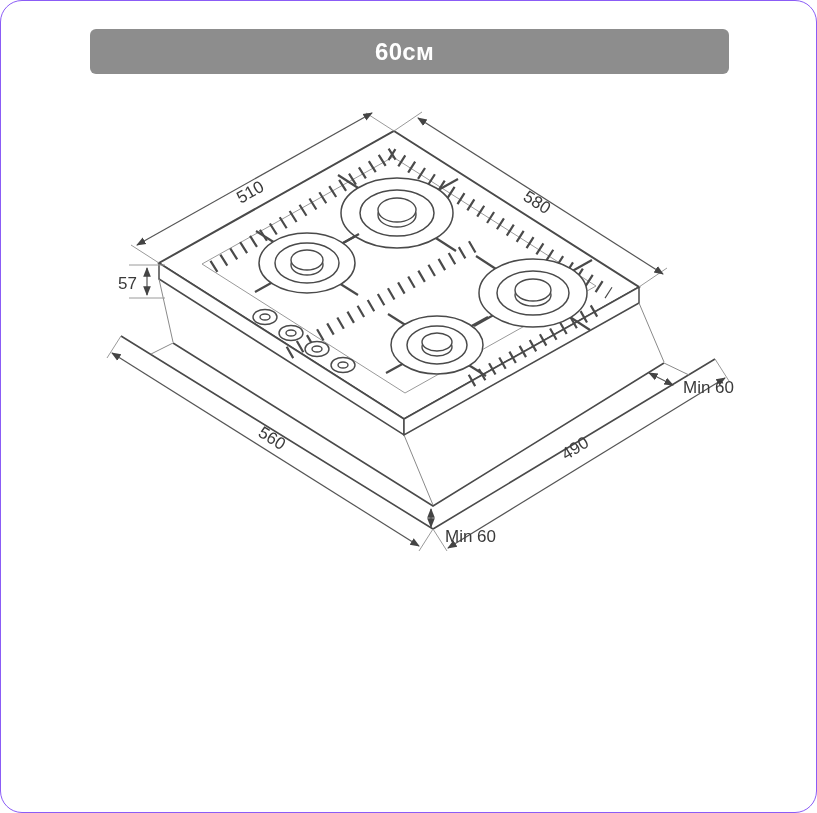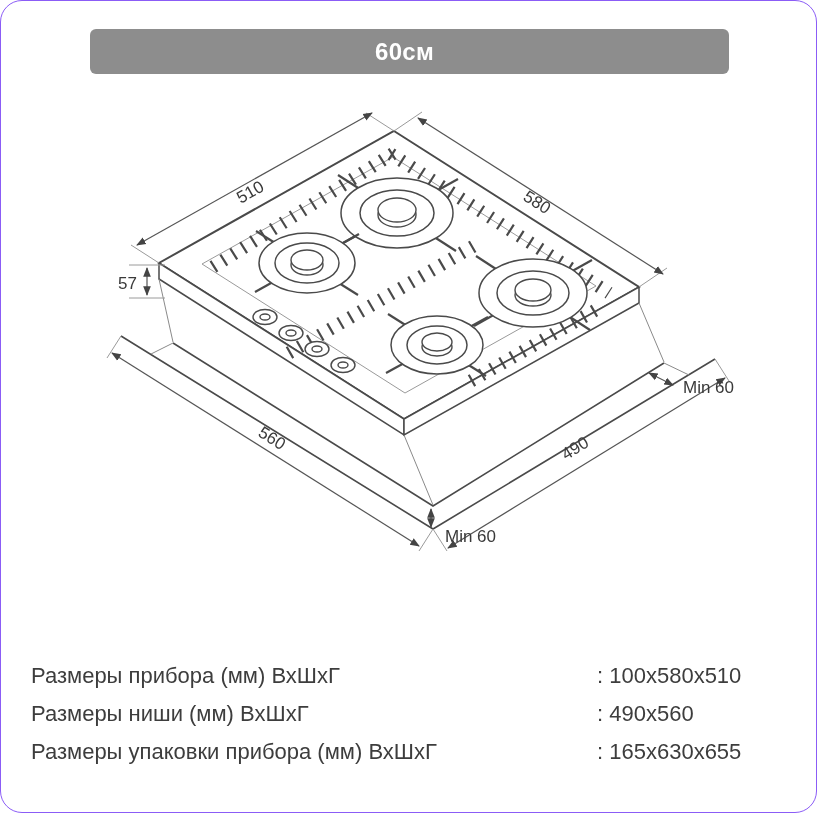--- a/index.html
+++ b/index.html
@@ -156,28 +156,14 @@
       <text class="dim-label" transform="translate(577,452) rotate(-31.5)" text-anchor="middle">490</text>
 
       <line class="dim" x1="648" y1="372" x2="672" y2="384" marker-start="url(#arr)" marker-end="url(#arr)"></line>
       <text class="dim-label" x="682" y="392" text-anchor="start">Min 60</text>
 
       <line class="dim" x1="430" y1="508" x2="430" y2="526" marker-start="url(#arr)" marker-end="url(#arr)"></line>
       <text class="dim-label" x="444" y="541" text-anchor="start">Min 60</text>
     </g>
   </svg>
 
-  <div class="specs">
-    <div class="spec-row">
-      <span class="spec-label">Размеры прибора (мм) ВхШхГ</span>
-      <span class="spec-value">: 100x580x510</span>
-    </div>
-    <div class="spec-row">
-      <span class="spec-label">Размеры ниши (мм) ВхШхГ</span>
-      <span class="spec-value">: 490x560</span>
-    </div>
-    <div class="spec-row">
-      <span class="spec-label">Размеры упаковки прибора (мм) ВхШхГ</span>
-      <span class="spec-value">: 165x630x655</span>
-    </div>
-  </div>
 
 </div>
 
 </body></html>

